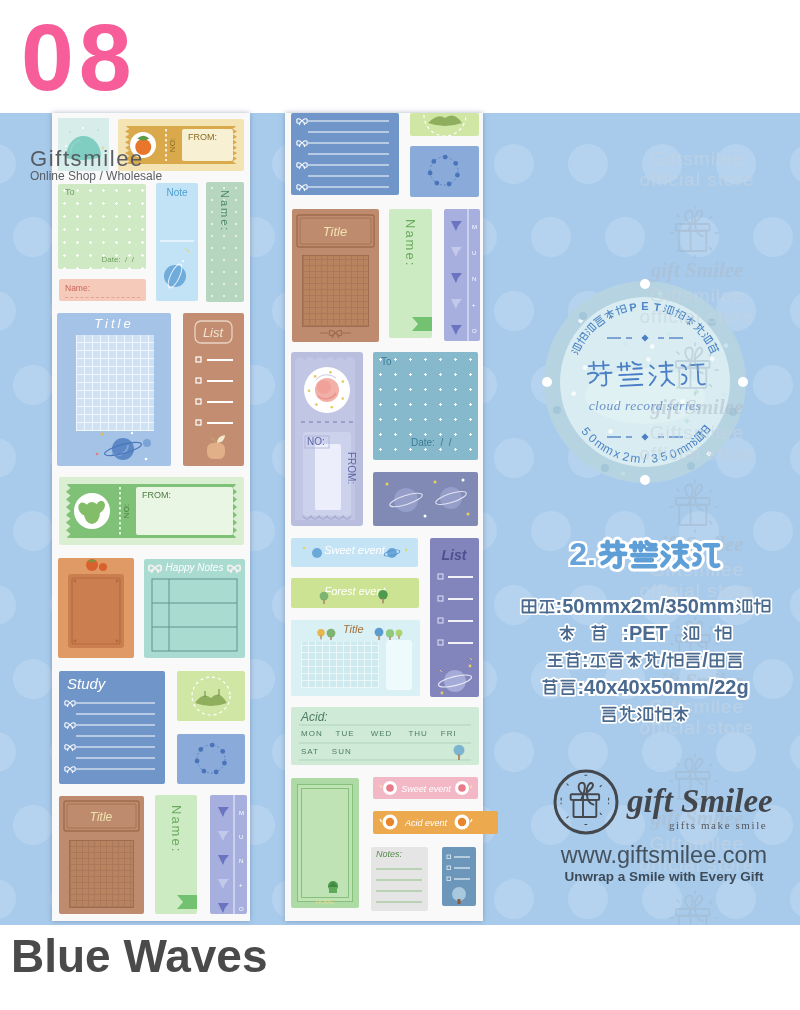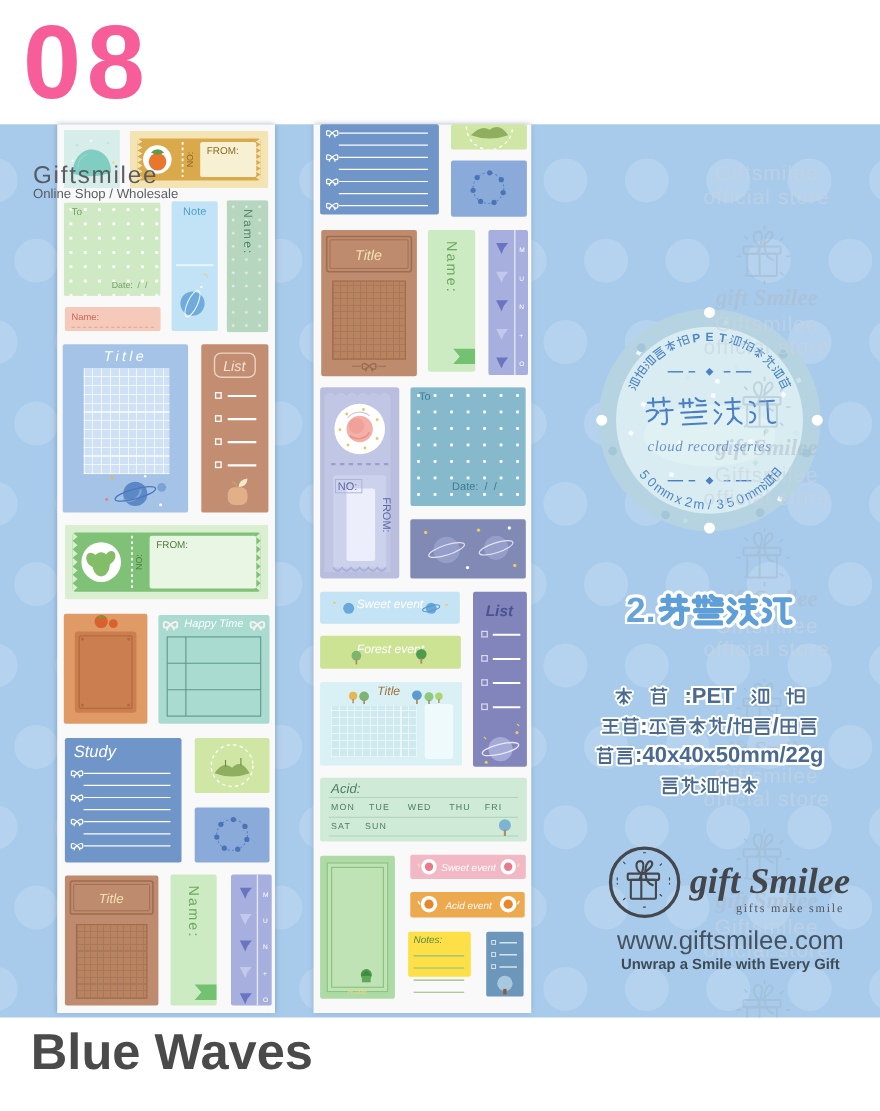--- a/index.html
+++ b/index.html
@@ -354,21 +354,21 @@
           <path d="M30 3 q4 -3 8 0 q-4 2 -8 0" fill="#6f9c3f"></path>
           <rect x="10" y="16" width="56" height="74" rx="3" fill="#cb7f50"></rect>
           <rect x="14" y="20" width="48" height="66" rx="2" fill="none" stroke="#b56a3e" stroke-width="1.2"></rect>
           <circle cx="17" cy="23" r="1.4" fill="#b56a3e"></circle>
           <circle cx="59" cy="23" r="1.4" fill="#b56a3e"></circle>
           <circle cx="17" cy="83" r="1.4" fill="#b56a3e"></circle>
           <circle cx="59" cy="83" r="1.4" fill="#b56a3e"></circle>
         </svg>
       </div>
       <div class="st" style="left:144px;top:559px;width:101px;height:99px;background:#a9dbd1">
-        <div style="position:absolute;left:0;top:3px;width:100%;text-align:center;color:#fff;font-size:10px;font-style:italic">Happy Time</div>
+        <div style="position:absolute;left:0;top:3px;width:100%;text-align:center;color:#fff;font-size:10px;font-style:italic">Happy Notes</div>
         <svg width="101" height="18" viewBox="0 0 101 18" style="position:absolute;left:0;top:0">
           <g transform="translate(11 9) scale(1.2)" fill="none" stroke="#f8f0ee" stroke-width="1.4" stroke-linecap="round">
             <path d="M0 0 C-3 -3.4 -6 -2.4 -5 0 C-6 2.4 -3 3.4 0 0 Z M0 0 C3 -3.4 6 -2.4 5 0 C6 2.4 3 3.4 0 0 Z M-1.6 1 L-2.6 3.6 M1.6 1 L2.6 3.6"></path>
           </g>
           <g transform="translate(90 9) scale(1.2)" fill="none" stroke="#f8f0ee" stroke-width="1.4" stroke-linecap="round">
             <path d="M0 0 C-3 -3.4 -6 -2.4 -5 0 C-6 2.4 -3 3.4 0 0 Z M0 0 C3 -3.4 6 -2.4 5 0 C6 2.4 3 3.4 0 0 Z M-1.6 1 L-2.6 3.6 M1.6 1 L2.6 3.6"></path>
           </g>
         </svg>
         <svg width="101" height="99" viewBox="0 0 101 99" style="position:absolute;left:0;top:0">
           <g fill="none" stroke="#5f968c" stroke-width="1">
@@ -677,31 +677,31 @@
       <div class="st" style="left:373px;top:777px;width:105px;height:22px;background:#f2b8c6">
         <svg width="105" height="22" viewBox="0 0 105 22">
           <circle cx="17" cy="11" r="7" fill="#fff"></circle>
           <circle cx="17" cy="11" r="3.8" fill="#e87a8a"></circle>
           <circle cx="89" cy="11" r="7" fill="#fff"></circle>
           <circle cx="89" cy="11" r="3.8" fill="#e87a8a"></circle>
           <path d="M7 8 l1.5 3 M99 8 l-1.5 3" stroke="#f8e3a0" stroke-width="1.4"></path>
           <text x="53" y="15" fill="#fff" font-size="9" font-style="italic" text-anchor="middle">Sweet event</text>
         </svg>
       </div>
-      <div class="st" style="left:373px;top:811px;width:104px;height:23px;background:#eda94e">
+      <div class="st" style="left:373px;top:811px;width:125px;height:23px;background:#eda94e">
         <svg width="105" height="23" viewBox="0 0 105 23">
           <circle cx="17" cy="11" r="7.5" fill="#fff"></circle>
           <circle cx="17" cy="11" r="4.2" fill="#e8862c"></circle>
           <circle cx="89" cy="11" r="7.5" fill="#fff"></circle>
           <circle cx="89" cy="11" r="4.2" fill="#e8862c"></circle>
           <path d="M7 8 l1.5 3 M99 8 l-1.5 3" stroke="#fff" stroke-width="1.2"></path>
           <text x="53" y="15" fill="#fff" font-size="9" font-style="italic" text-anchor="middle">Acid event</text>
         </svg>
       </div>
-      <div class="st" style="left:371px;top:847px;width:57px;height:41px;background:#fde047">
+      <div class="st" style="left:371px;top:847px;width:57px;height:64px;background:#e5e5e5">
         <div style="position:absolute;left:5px;top:2px;color:#578a4a;font-size:9px;font-style:italic">Notes:</div>
         <svg width="57" height="59" viewBox="0 0 57 59">
           <line x1="5" y1="22" x2="51" y2="22" stroke="#8fbe82" stroke-width="1"></line>
           <line x1="5" y1="33" x2="51" y2="33" stroke="#8fbe82" stroke-width="1"></line>
           <line x1="5" y1="44" x2="51" y2="44" stroke="#8fbe82" stroke-width="1"></line>
           <line x1="5" y1="55" x2="51" y2="55" stroke="#8fbe82" stroke-width="1"></line>
         </svg>
       </div>
       <div class="st" style="left:442px;top:847px;width:34px;height:59px;background:#6d96bb">
         <svg width="34" height="59" viewBox="0 0 34 59">
@@ -943,20 +943,39 @@
       </svg>
       <svg width="31" height="31" viewBox="0 0 10 10" style="overflow:visible;margin-top:0px">
         <use href="#sN" stroke="#fff" stroke-width="3.4"></use>
         <use href="#sN" stroke="#5e9fd8" stroke-width="1.5"></use>
       </svg>
       <svg width="31" height="31" viewBox="0 0 10 10" style="overflow:visible;margin-top:0px">
         <use href="#sJ" stroke="#fff" stroke-width="3.4"></use>
         <use href="#sJ" stroke="#5e9fd8" stroke-width="1.5"></use>
       </svg>
     </div>
+    <div class="hzl" style="left:520px;top:594px;width:250px;height:24px;gap:0px">
+      <svg width="18" height="18" viewBox="0 0 10 10" style="overflow:visible;margin-top:0px">
+        <use href="#gA" stroke="#fff" stroke-width="2.9"></use>
+        <use href="#gA" stroke="#4a6a8f" stroke-width="1.0"></use>
+      </svg>
+      <svg width="18" height="18" viewBox="0 0 10 10" style="overflow:visible;margin-top:0px">
+        <use href="#gI" stroke="#fff" stroke-width="2.9"></use>
+        <use href="#gI" stroke="#4a6a8f" stroke-width="1.0"></use>
+      </svg>
+      <span class="halo" style="color:#4a6a8f;font-size:20px;font-weight:bold"><span style="font-weight:bold">:</span>50mmx2m/350mm</span>
+      <svg width="18" height="18" viewBox="0 0 10 10" style="overflow:visible;margin-top:0px">
+        <use href="#gE" stroke="#fff" stroke-width="2.9"></use>
+        <use href="#gE" stroke="#4a6a8f" stroke-width="1.0"></use>
+      </svg>
+      <svg width="18" height="18" viewBox="0 0 10 10" style="overflow:visible;margin-top:0px">
+        <use href="#gC" stroke="#fff" stroke-width="2.9"></use>
+        <use href="#gC" stroke="#4a6a8f" stroke-width="1.0"></use>
+      </svg>
+    </div>
     <div class="hzl" style="left:520px;top:621px;width:250px;height:24px;gap:14px">
       <svg width="18" height="18" viewBox="0 0 10 10" style="overflow:visible;margin-top:0px">
         <use href="#gF" stroke="#fff" stroke-width="2.9"></use>
         <use href="#gF" stroke="#4a6a8f" stroke-width="1.0"></use>
       </svg>
       <svg width="18" height="18" viewBox="0 0 10 10" style="overflow:visible;margin-top:0px">
         <use href="#gD" stroke="#fff" stroke-width="2.9"></use>
         <use href="#gD" stroke="#4a6a8f" stroke-width="1.0"></use>
       </svg>
       <span class="halo" style="color:#4a6a8f;font-size:20px;font-weight:bold">:PET</span>
@@ -1062,13 +1081,13 @@
         </g>
         <text x="74" y="43" fill="#43464b" font-size="33" font-weight="bold" font-style="italic" font-family="Liberation Serif,serif">gift Smilee</text>
         <text x="116" y="60" fill="#55585e" font-size="11" font-family="Liberation Serif,serif" letter-spacing="1.6">gifts make smile</text>
       </svg>
     </div>
     <div class="abs" style="left:520px;top:842px;width:288px;text-align:center;color:#45525e;font-size:23.5px;letter-spacing:0px">www.giftsmilee.com</div>
     <div class="abs" style="left:520px;top:869px;width:288px;text-align:center;color:#3e4b57;font-size:13.5px;font-weight:bold">Unwrap a Smile with Every Gift</div>
     <div class="abs" style="left:21px;top:3px;color:#f75d99;font-size:95px;font-weight:bold;letter-spacing:5px">08</div>
     <div class="abs" style="left:30px;top:146px;color:#53565c;font-size:22px;font-weight:normal;letter-spacing:1.6px;opacity:0.95">Giftsmilee</div>
     <div class="abs" style="left:30px;top:169px;color:#53565c;font-size:12px;font-weight:normal;opacity:0.95">Online Shop / Wholesale</div>
-    <div class="abs" style="left:28px;top:929px;color:#4a4a4a;font-size:46px;font-weight:bold">Blue Waves</div>
+    <div class="abs" style="left:11px;top:929px;color:#4a4a4a;font-size:46px;font-weight:bold">Blue Waves</div>
   </div>
 </body></html>

